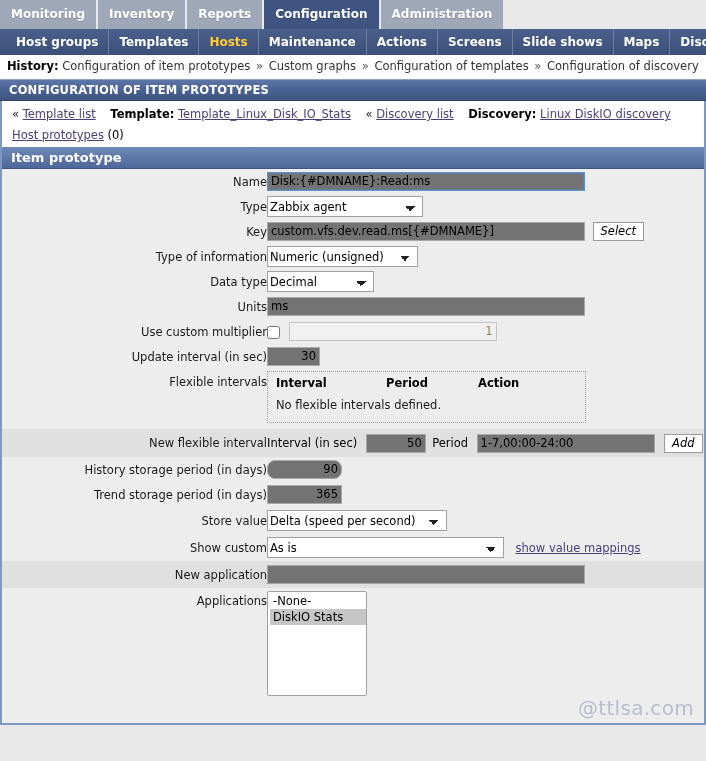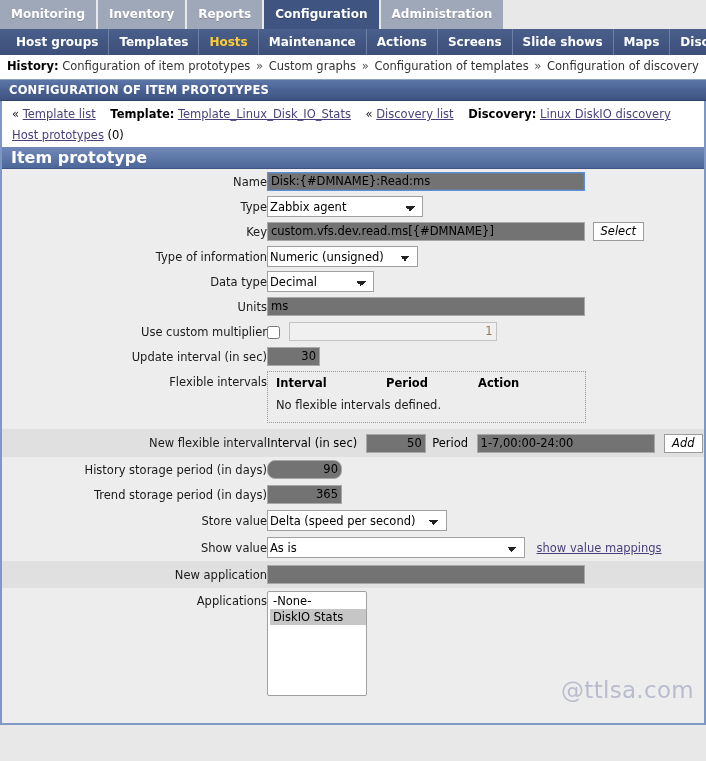--- a/index.html
+++ b/index.html
@@ -127,21 +127,21 @@
     overflow: hidden;
     position: relative;
   }
   #formtitle {
     height: 21px;
     line-height: 21px;
     background: linear-gradient(to bottom, #6b83b4 0%, #5872a2 55%, #4d6persist 100%);
     background: linear-gradient(to bottom, #7189b8 0%, #5c76a6 55%, #4e679a 100%);
     color: #ffffff;
     font-weight: bold;
-    font-size: 16px;
+    font-size: 13px;
     padding-left: 9px;
     border-bottom: 1px solid #3f5480;
   }
 
   table.form {
     border-collapse: collapse;
     width: 100%;
     table-layout: fixed;
   }
   table.form td {
@@ -268,22 +268,22 @@
   a.vm {
     color: #4a3f7a;
     text-decoration: underline;
     font-size: 11.5px;
     cursor: pointer;
   }
 
   #watermark {
     position: absolute;
     right: 10px;
-    bottom: 20px;
-    font-size: 23px;
+    bottom: 3px;
+    font-size: 20px;
     color: #b8bccd;
     font-family: "DejaVu Sans", "Liberation Sans", sans-serif;
     letter-spacing: 0.3px;
     user-select: none;
   }
 </style>
 </head>
 <body>
 
 <div id="topmenu">
@@ -443,23 +443,23 @@
       </tr>
 
       <tr style="height:27px;">
         <td class="lbl">Store value</td>
         <td class="fld">
           <select class="sel" style="width:180px;"><option value="As is">As is</option><option value="Delta (speed per second)" selected="">Delta (speed per second)</option><option value="Delta (simple change)">Delta (simple change)</option></select>
         </td>
       </tr>
 
       <tr style="height:27px;">
-        <td class="lbl">Show value</td>
-        <td class="fld">
-          <select class="sel" style="width:258px;"><option value="As is">As is</option></select>
+        <td class="lbl">Show custom</td>
+        <td class="fld">
+          <select class="sel" style="width:237px;"><option value="As is">As is</option></select>
           <a class="vm" style="margin-left:8px;">show value mappings</a>
         </td>
       </tr>
 
       <tr class="shaded" style="height:27px;">
         <td class="lbl">New application</td>
         <td class="fld">
           <input class="txt" style="width: 310px;" type="text" value="">
         </td>
       </tr>

